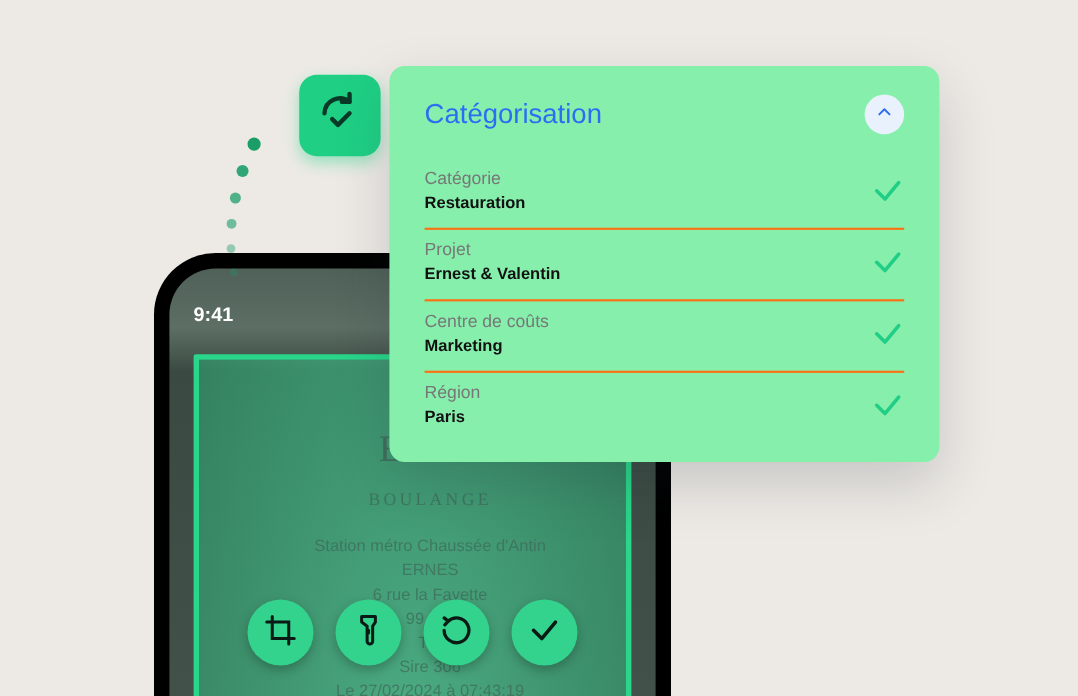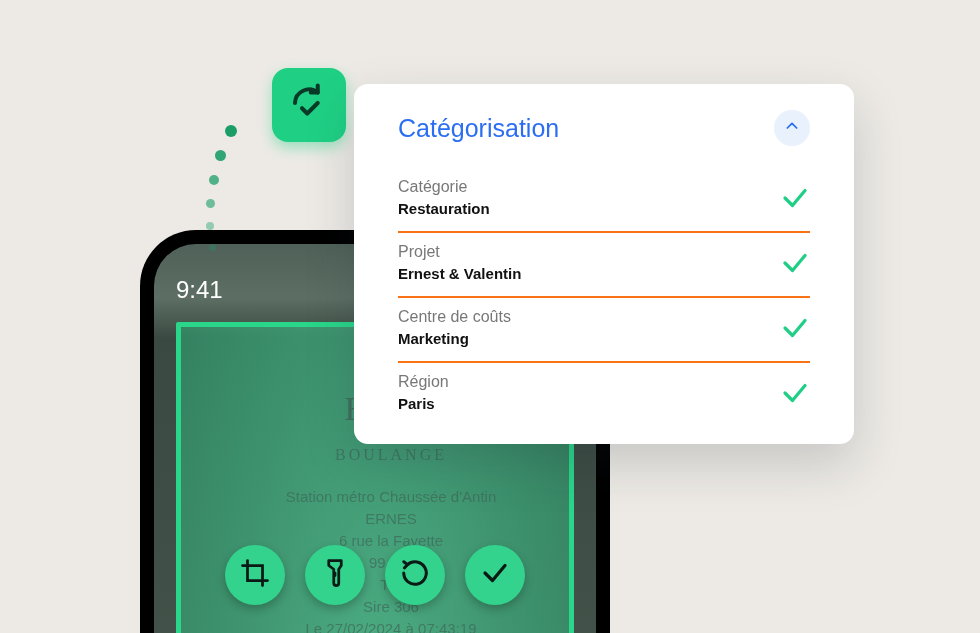--- a/index.html
+++ b/index.html
@@ -30,22 +30,22 @@
     border-radius: 42px;
     overflow: hidden;
     background: linear-gradient(180deg,#4f6158 0%, #5d6f64 8%, #3a4a42 14%, #49584f 100%);
     position: relative;
   }
   .status-time {
     position: absolute;
     left: 22px;
     top: 32px;
     color: #fff;
-    font-size: 24px;
-    font-weight: 400;
+    font-size: 18px;
+    font-weight: 700;
   }
   .scan-frame {
     position: absolute;
     left: 22px;
     right: 22px;
     top: 78px;
     bottom: -300px;
     border: 5px solid #29d68a;
     border-radius: 2px;
     background: radial-gradient(ellipse at 50% 40%, rgba(80,220,160,0.65), rgba(40,160,110,0.55));
@@ -95,26 +95,26 @@
     box-shadow: 0 6px 14px rgba(31,208,132,0.4);
   }
   .float-icon svg { width: 42px; height: 42px; }
 
   .dot { position:absolute; border-radius:50%; background:#1b9d68; }
 
   
   .card {
     position: absolute;
     left: 354px;
-    top: 84px;
+    top: 60px;
     width: 500px;
-    background: #ffffff;
+    background: #86efac;
     border-radius: 14px;
     box-shadow: 0 20px 50px rgba(30,40,50,0.18);
-    padding: 26px 44px 18px;
+    padding: 26px 32px 18px;
   }
   .card-header {
     display:flex; align-items:center; justify-content:space-between;
     margin-bottom: 22px;
   }
   .card-title {
     color: #2b6ef2;
     font-size: 25px;
     font-weight: 500;
   }

